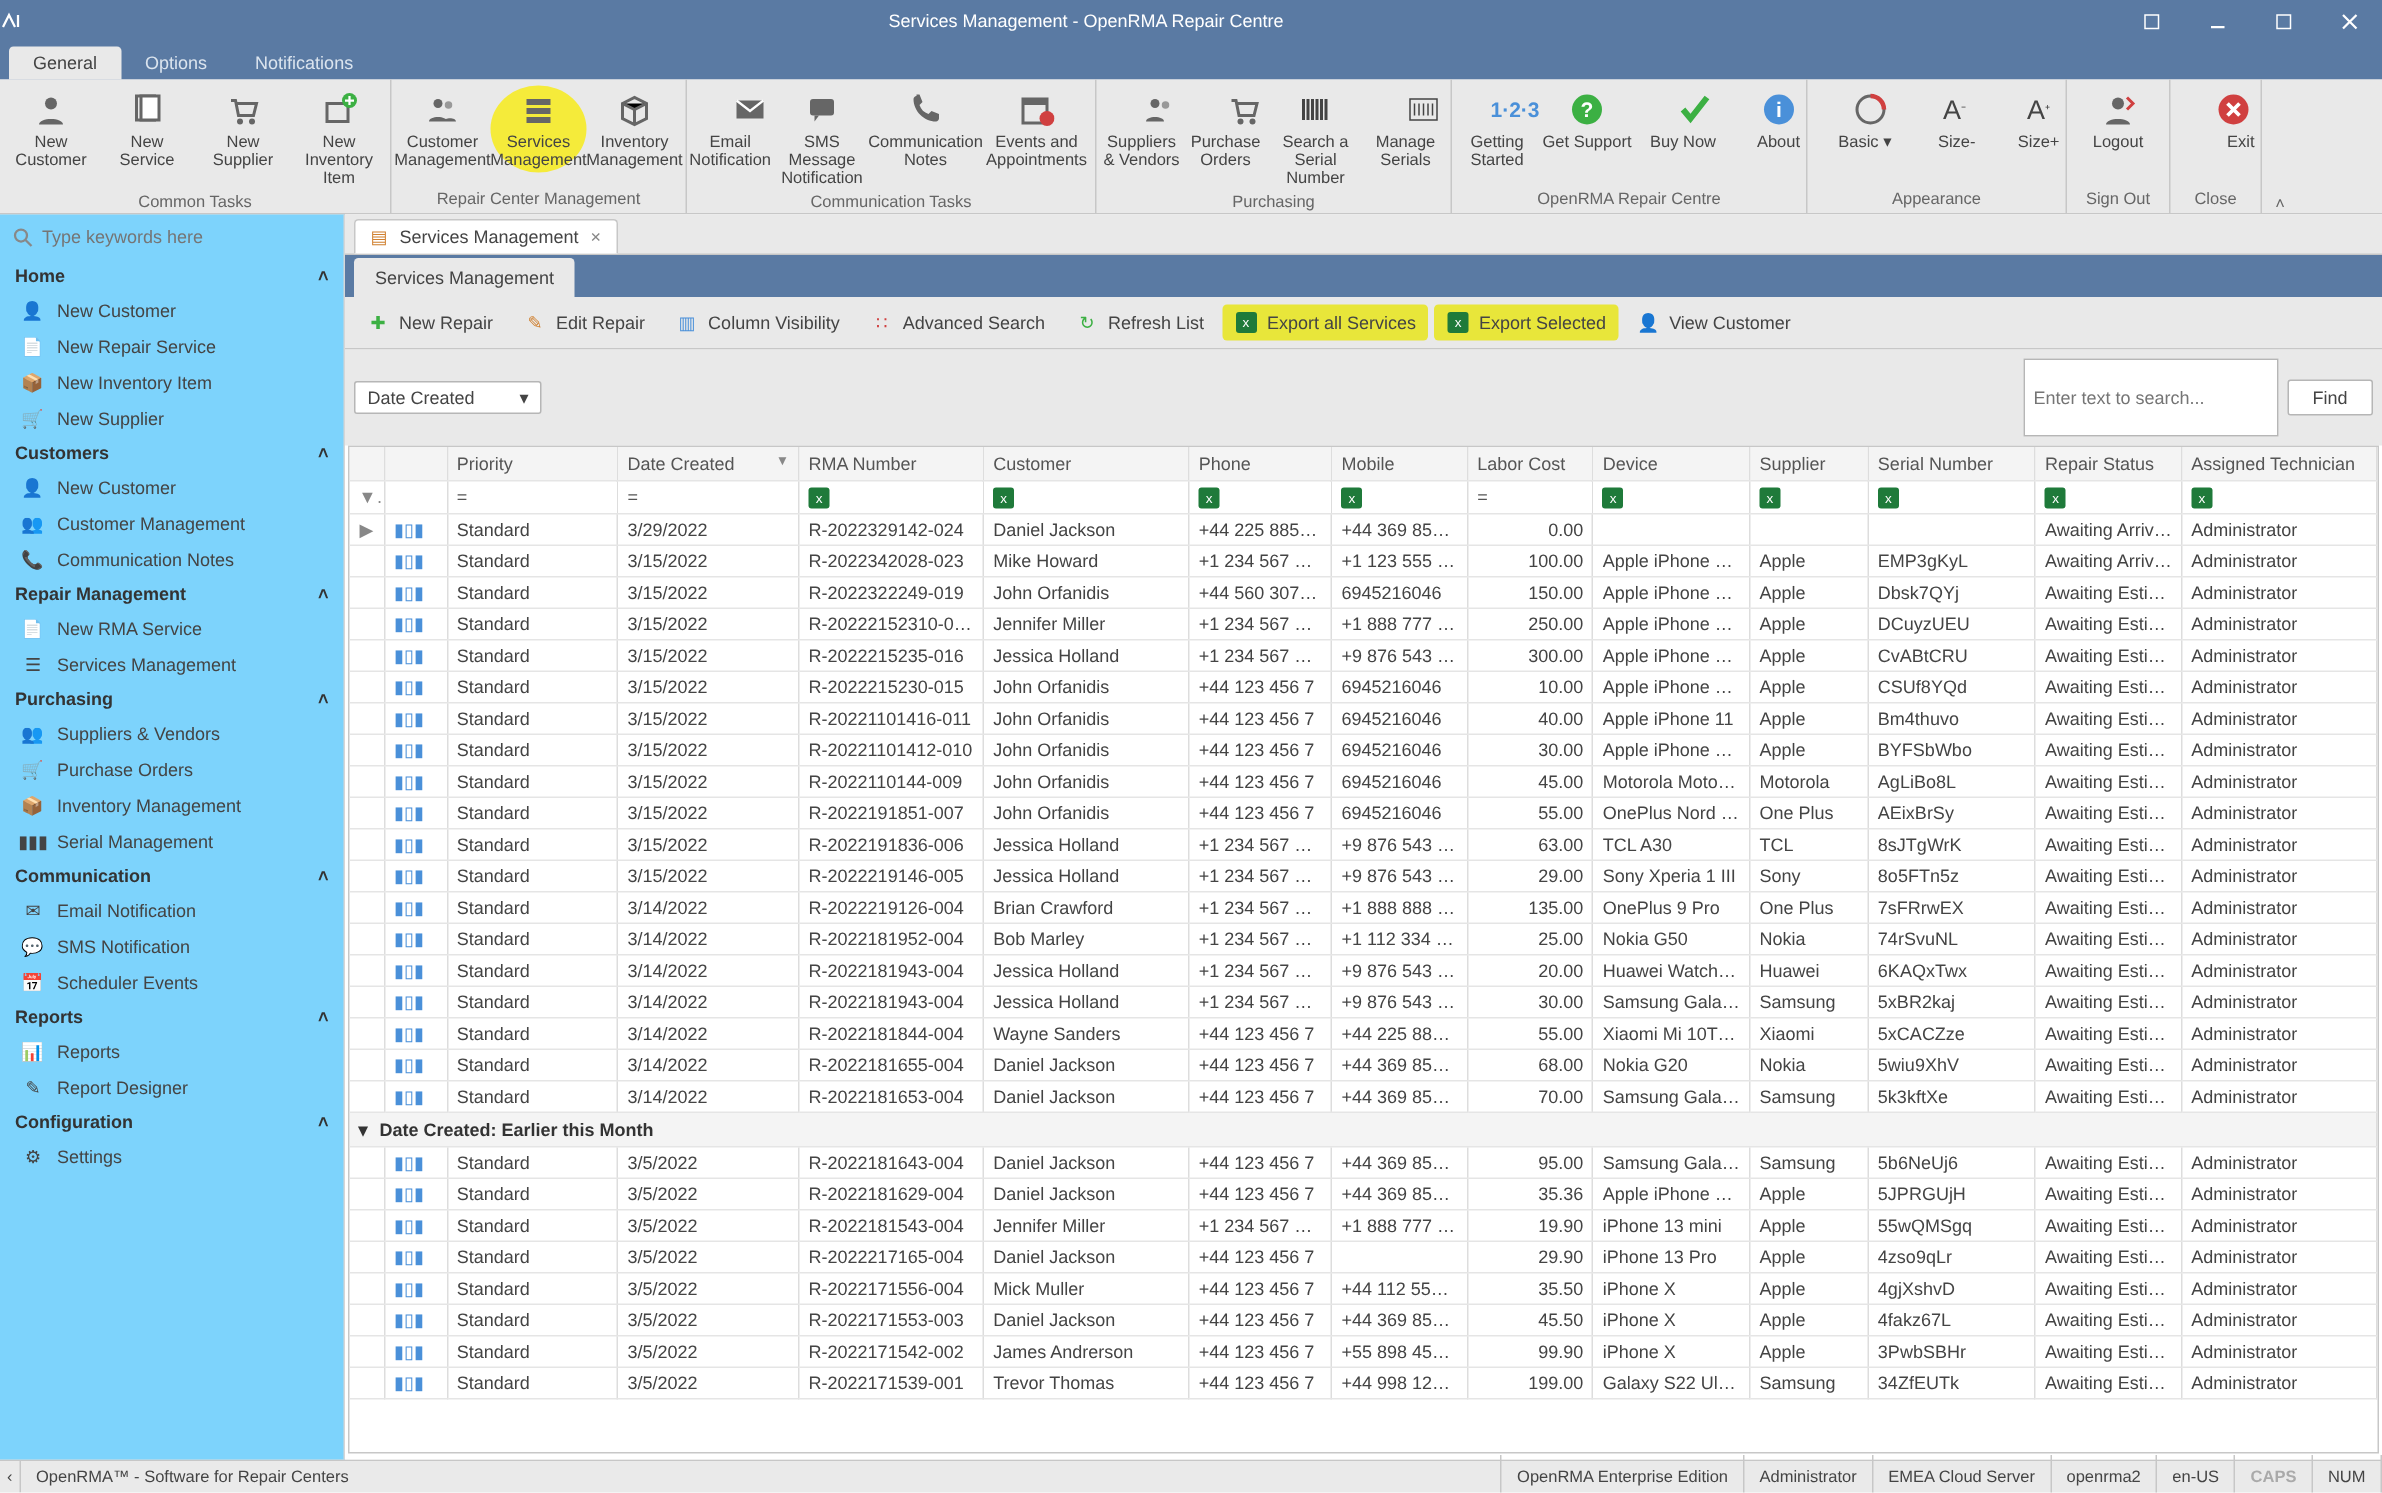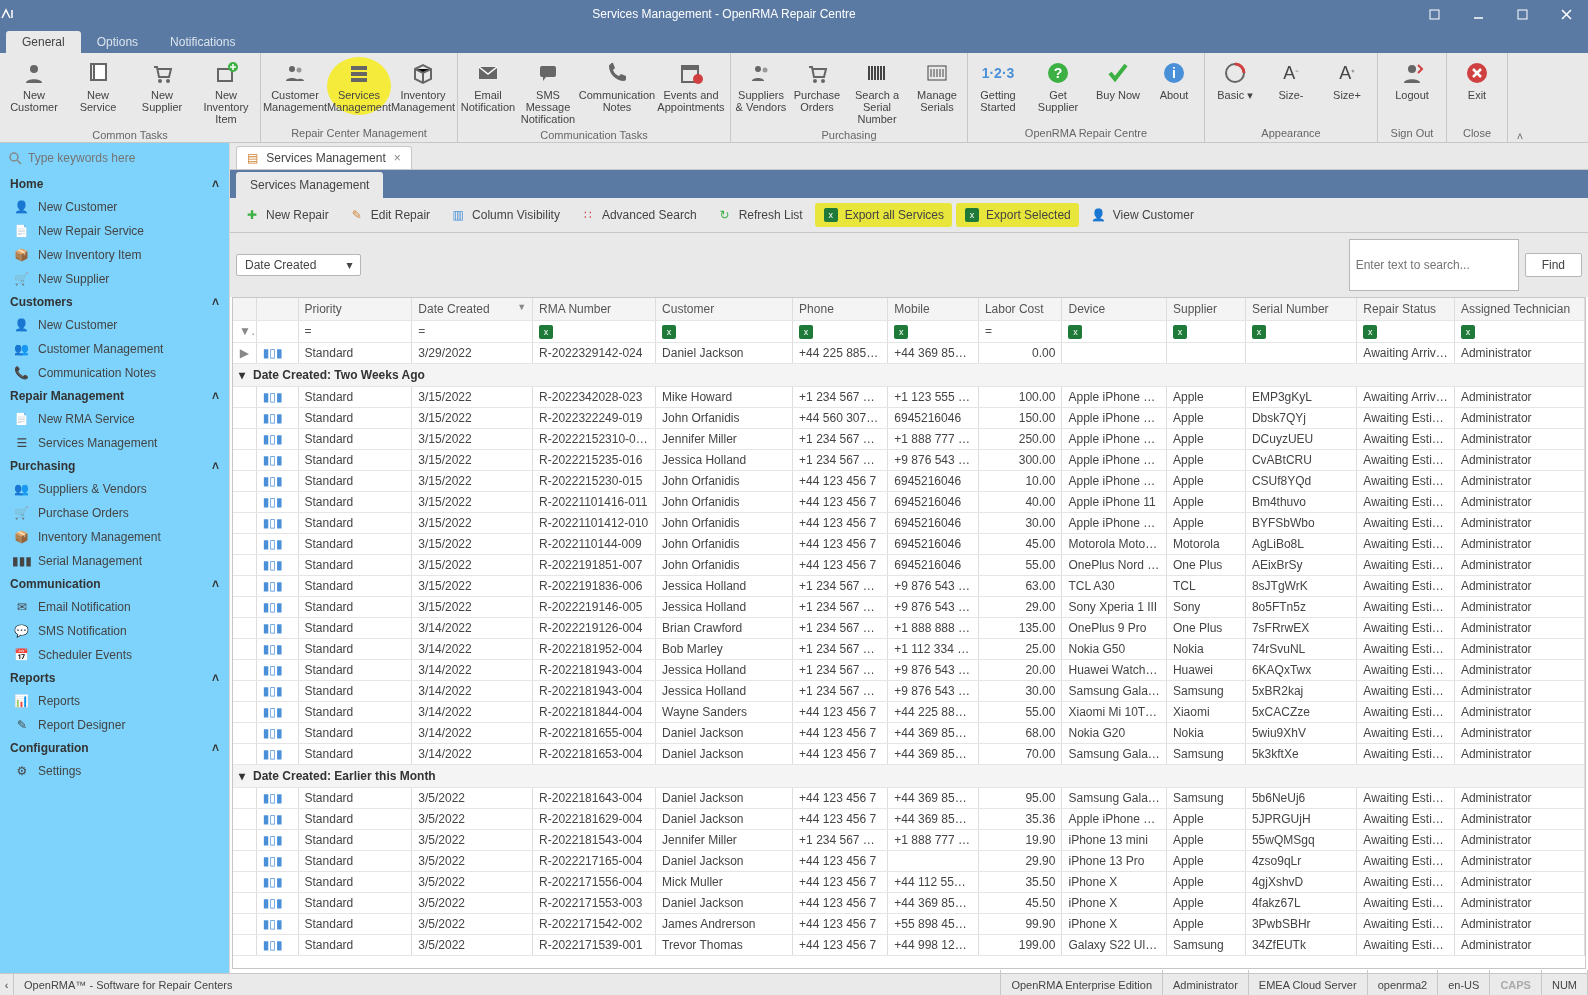--- a/index.html
+++ b/index.html
@@ -15,21 +15,21 @@
 
 .tabstrip { height:25px; background:#5a7aa3; display:flex; align-items:flex-end; padding-left:6px; }
 .tabstrip .tab { padding:4px 16px; color:#dbe4ee; font-size:12px; cursor:pointer; }
 .tabstrip .tab.active { background:#e9e9e9; color:#444; border-radius:3px 3px 0 0; }
 
 
 .ribbon { background:#e9e9e9; border-bottom:1px solid #c7c7c7; display:flex; height:90px; }
 .rgroup { border-right:1px solid #c7c7c7; display:flex; flex-direction:column; }
 .rgroup .btns { flex:1; display:flex; align-items:flex-start; padding:4px 2px 0; }
 .rbtn { display:flex; flex-direction:column; align-items:center; justify-content:flex-start; width:64px; padding:2px 2px; text-align:center; cursor:pointer; border-radius:3px; }
-.rbtn.narrow { width:56px; } .rbtn.wide { width:74px; }
+.rbtn.narrow { width:56px;align-items:flex-end; } .rbtn.wide { width:74px; }
 .rbtn.hl { background:#f5eb3a; border-radius:50%/50%; }
 .rbtn .ric { width:28px; height:28px; margin-bottom:2px; display:flex; align-items:center; justify-content:center; }
 .rbtn .lbl { font-size:11px; line-height:12px; color:#444; }
 .rgroup .cap { text-align:center; font-size:11px; color:#666; padding:2px 0 3px; }
 .ribbon .collapse { width:24px; border:none; display:flex; align-items:flex-end; justify-content:center; font-size:11px; color:#666; }
 
 
 .workspace { display:flex; height:calc(995px - 28px - 25px - 90px - 22px); }
 .sidebar { width:230px; background:#7dd3fc; border-right:1px solid #d6d6d6; display:flex; flex-direction:column; }
 .sb-search { padding:8px; display:flex; align-items:center; gap:6px; color:#888; }
@@ -298,21 +298,21 @@
           <div class="ric" style="color:#4a90d9;font-weight:700;font-size:14px">1·2·3</div>
           <div class="lbl">Getting Started</div>
         </div>
     <div class="rbtn">
           <div class="ric">
             <svg width="24" height="24">
               <circle cx="12" cy="12" r="10" fill="#3cb043"></circle>
               <text x="12" y="17" text-anchor="middle" fill="#fff" font-size="14" font-weight="700">?</text>
             </svg>
           </div>
-          <div class="lbl">Get Supplier</div>
+          <div class="lbl">Get Support</div>
         </div>
     <div class="rbtn narrow">
           <div class="ric">
             <svg width="24" height="24">
               <path d="M4 12l5 6L20 4" stroke="#3cb043" stroke-width="4" fill="none"></path>
             </svg>
           </div>
           <div class="lbl">Buy Now</div>
         </div>
     <div class="rbtn narrow">
@@ -633,23 +633,20 @@
               <td>Daniel Jackson</td>
               <td>+44 225 885 446</td>
               <td>+44 369 852 1…</td>
               <td class="num">0.00</td>
               <td></td>
               <td></td>
               <td></td>
               <td>Awaiting Arrival…</td>
               <td>Administrator</td>
             </tr>
-            <tr class="grp-row">
-              <td colspan="14"><span class="grp-caret">▾</span>Date Created: Two Weeks Ago</td>
-            </tr>
             <tr>
               <td class="row-ind"></td>
               <td class="row-ico">▮▯▮</td>
               <td>Standard</td>
               <td>3/15/2022</td>
               <td>R-2022342028-023</td>
               <td>Mike Howard</td>
               <td>+1 234 567 890</td>
               <td>+1 123 555 221</td>
               <td class="num">100.00</td>

